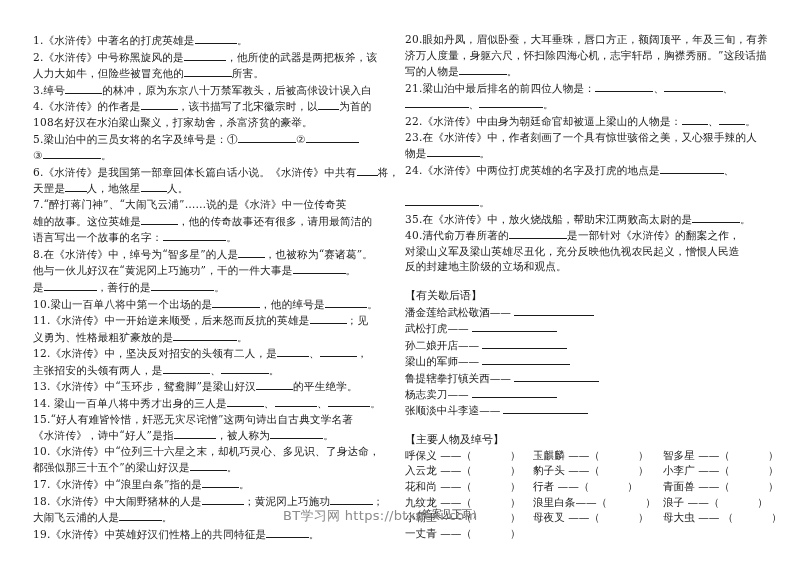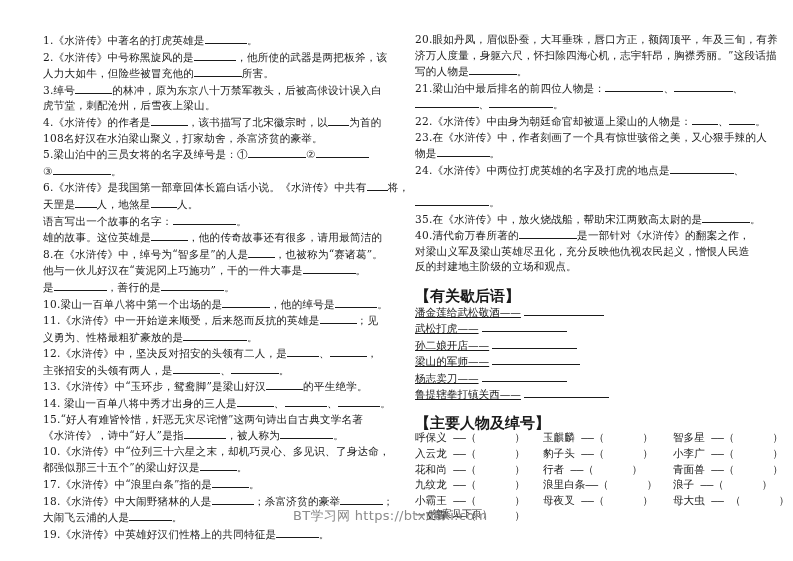--- a/index.html
+++ b/index.html
@@ -1,82 +1,82 @@
 <!DOCTYPE html>
 <html><head>
   <meta charset="utf-8">
   <style>
     html, body { margin: 0; padding: 0; background: #ffffff; }
     body {
       width: 793px; height: 561px; position: relative; overflow: hidden;
       font-family: "DejaVu Serif", "Liberation Serif", serif;
       color: #1a1a1a;
     }
-    .page { position: absolute; inset: 0; margin-left: 10px; }
+    .page { position: absolute; inset: 0; }
     .col { position: absolute; top: 32px; }
     .col-left { left: 33px; width: 360px; }
     .col-right { left: 405px; width: 362px; }
     .line {
       font-size: 10.6px; line-height: 15.6px; white-space: nowrap;
       letter-spacing: 0.2px;
     }
     .blank {
       display: inline-block; border-bottom: 1px solid #1a1a1a;
       height: 11px; vertical-align: baseline;
     }
     .gap { height: 13px; }
-    .section-title { font-size: 15px; line-height: 16px; font-weight: bold; }
-    .xhy-row { font-size: 10.6px; line-height: 15.4px; white-space: nowrap; text-decoration: underline; }
+    .section-title { font-size: 11px; line-height: 16px; font-weight: normal; }
+    .xhy-row { font-size: 10.6px; line-height: 15.4px; white-space: nowrap; }
     .xhy-blank { display: inline-block; border-bottom: 1px solid #1a1a1a; height: 11px; vertical-align: baseline; }
     .nick-grid { display: grid; grid-template-columns: 128px 130px 104px; }
-    .nick { font-size: 10.6px; line-height: 15.6px; white-space: nowrap; font-family: Liberation Mono, monospace; }
+    .nick { font-size: 10.6px; line-height: 15.6px; white-space: nowrap; }
     .nick .paren { display: inline-block; width: 38px; }
     .footer-note { position: absolute; left: 412px; top: 507px; font-size: 10px; color: #333; }
     .watermark {
       position: absolute; left: 283px; top: 507px;
       font-family: "DejaVu Sans", "Liberation Sans", sans-serif;
       font-size: 13px; color: #8a8a8a; letter-spacing: 0.3px;
     }
   </style>
 </head>
 <body>
 
 <div class="page">
 
   <div class="col col-left">
     <div id="left-list">
         <div class="line"><span>1.《水浒传》中著名的打虎英雄是</span><span class="blank" style="width: 42.4px;"></span><span>。</span></div>
         <div class="line"><span>2.《水浒传》中号称黑旋风的是</span><span class="blank" style="width: 42.4px;"></span><span>，他所使的武器是两把板斧，该</span></div>
         <div class="line"><span>人力大如牛，但险些被冒充他的</span><span class="blank" style="width: 47.7px;"></span><span>所害。</span></div>
         <div class="line"><span>3.绰号</span><span class="blank" style="width: 37.1px;"></span><span>的林冲，原为东京八十万禁军教头，后被高俅设计误入白</span></div>
-        <div class="line"><span>虎节堂，刺配沧州，后雪夜上梁山。</span></div>
         <div class="line"><span>4.《水浒传》的作者是</span><span class="blank" style="width: 37.1px;"></span><span>，该书描写了北宋徽宗时，以</span><span class="blank" style="width: 21.2px;"></span><span>为首的</span></div>
         <div class="line"><span>108名好汉在水泊梁山聚义，打家劫舍，杀富济贫的豪举。</span></div>
         <div class="line"><span>5.梁山泊中的三员女将的名字及绰号是：①</span><span class="blank" style="width: 58.3px;"></span><span>②</span><span class="blank" style="width: 53px;"></span></div>
         <div class="line"><span>③</span><span class="blank" style="width: 58.3px;"></span><span>。</span></div>
         <div class="line"><span>6.《水浒传》是我国第一部章回体长篇白话小说。《水浒传》中共有</span><span class="blank" style="width: 21.2px;"></span><span>将，</span></div>
         <div class="line"><span>天罡是</span><span class="blank" style="width: 21.2px;"></span><span>人，地煞星</span><span class="blank" style="width: 26.5px;"></span><span>人。</span></div>
+        <div class="line"><span>7.“醉打蒋门神”、“大闹飞云浦”……说的是《水浒》中一位传奇英</span></div>
+        <div class="line"><span>雄的故事。这位英雄是</span><span class="blank" style="width: 37.1px;"></span><span>，他的传奇故事还有很多，请用最简洁的</span></div>
         <div class="line"><span>语言写出一个故事的名字：</span><span class="blank" style="width: 63.6px;"></span><span>。</span></div>
-        <div class="line"><span>雄的故事。这位英雄是</span><span class="blank" style="width: 37.1px;"></span><span>，他的传奇故事还有很多，请用最简洁的</span></div>
         <div class="line"><span>8.在《水浒传》中，绰号为“智多星”的人是</span><span class="blank" style="width: 26.5px;"></span><span>，也被称为“赛诸葛”。</span></div>
         <div class="line"><span>他与一伙儿好汉在“黄泥冈上巧施功”，干的一件大事是</span><span class="blank" style="width: 53px;"></span><span>。</span></div>
         <div class="line"><span>是</span><span class="blank" style="width: 53px;"></span><span>，善行的是</span><span class="blank" style="width: 63.6px;"></span><span>。</span></div>
         <div class="line"><span>10.梁山一百单八将中第一个出场的是</span><span class="blank" style="width: 47.7px;"></span><span>，他的绰号是</span><span class="blank" style="width: 42.4px;"></span><span>。</span></div>
         <div class="line"><span>11.《水浒传》中一开始逆来顺受，后来怒而反抗的英雄是</span><span class="blank" style="width: 37.1px;"></span><span>；见</span></div>
         <div class="line"><span>义勇为、性格最粗犷豪放的是</span><span class="blank" style="width: 63.6px;"></span><span>。</span></div>
         <div class="line"><span>12.《水浒传》中，坚决反对招安的头领有二人，是</span><span class="blank" style="width: 31.8px;"></span><span>、</span><span class="blank" style="width: 37.1px;"></span><span>，</span></div>
         <div class="line"><span>主张招安的头领有两人，是</span><span class="blank" style="width: 47.7px;"></span><span>、</span><span class="blank" style="width: 47.7px;"></span><span>。</span></div>
         <div class="line"><span>13.《水浒传》中“玉环步，鸳鸯脚”是梁山好汉</span><span class="blank" style="width: 37.1px;"></span><span>的平生绝学。</span></div>
         <div class="line"><span>14. 梁山一百单八将中秀才出身的三人是</span><span class="blank" style="width: 37.1px;"></span><span>、</span><span class="blank" style="width: 42.4px;"></span><span>、</span><span class="blank" style="width: 42.4px;"></span><span>。</span></div>
         <div class="line"><span>15.“好人有难皆怜惜，奸恶无灾尽诧憎”这两句诗出自古典文学名著</span></div>
         <div class="line"><span>《水浒传》，诗中“好人”是指</span><span class="blank" style="width: 42.4px;"></span><span>，被人称为</span><span class="blank" style="width: 53px;"></span><span>。</span></div>
         <div class="line"><span>10.《水浒传》中“位列三十六星之末，却机巧灵心、多见识、了身达命，</span></div>
         <div class="line"><span>都强似那三十五个”的梁山好汉是</span><span class="blank" style="width: 37.1px;"></span><span>。</span></div>
         <div class="line"><span>17.《水浒传》中“浪里白条”指的是</span><span class="blank" style="width: 37.1px;"></span><span>。</span></div>
-        <div class="line"><span>18.《水浒传》中大闹野猪林的人是</span><span class="blank" style="width: 42.4px;"></span><span>；杀富济贫的豪举</span><span class="blank" style="width: 42.4px;"></span><span>；</span></div>
+        <div class="line"><span>18.《水浒传》中大闹野猪林的人是</span><span class="blank" style="width: 42.4px;"></span><span>；黄泥冈上巧施功</span><span class="blank" style="width: 42.4px;"></span><span>；</span></div>
         <div class="line"><span>大闹飞云浦的人是</span><span class="blank" style="width: 42.4px;"></span><span>。</span></div>
         <div class="line"><span>19.《水浒传》中英雄好汉们性格上的共同特征是</span><span class="blank" style="width: 42.4px;"></span><span>。</span></div>
       </div>
   </div>
 
   <div class="col col-right">
     <div id="right-list">
         <div class="line"><span>20.眼如丹凤，眉似卧蚕，大耳垂珠，唇口方正，额阔顶平，年及三旬，有养</span></div>
         <div class="line"><span>济万人度量，身躯六尺，怀扫除四海心机，志宇轩昂，胸襟秀丽。”这段话描</span></div>
         <div class="line"><span>写的人物是</span><span class="blank" style="width: 47.7px;"></span><span>。</span></div>
@@ -94,22 +94,23 @@
         <div class="line"><span>反的封建地主阶级的立场和观点。</span></div>
       </div>
 
     <div class="gap"></div>
     <div class="section-title">【有关歇后语】</div>
     <div id="xhy-list">
         <div class="xhy-row"><span>潘金莲给武松敬酒——</span><span class="xhy-blank" style="width: 80px; margin-left: 3px;"></span></div>
         <div class="xhy-row"><span>武松打虎——</span><span class="xhy-blank" style="width: 85px; margin-left: 3px;"></span></div>
         <div class="xhy-row"><span>孙二娘开店——</span><span class="xhy-blank" style="width: 85px; margin-left: 3px;"></span></div>
         <div class="xhy-row"><span>梁山的军师——</span><span class="xhy-blank" style="width: 88px; margin-left: 3px;"></span></div>
+        <div class="xhy-row"><span>鲁提辖拳打镇关西——</span><span class="xhy-blank" style="width: 85px; margin-left: 3px;"></span></div>
         <div class="xhy-row"><span>杨志卖刀——</span><span class="xhy-blank" style="width: 85px; margin-left: 3px;"></span></div>
-        <div class="xhy-row"><span>鲁提辖拳打镇关西——</span><span class="xhy-blank" style="width: 85px; margin-left: 3px;"></span></div>
+        <div class="xhy-row"><span>张顺淡中斗李逵——</span><span class="xhy-blank" style="width: 85px; margin-left: 3px;"></span></div>
       </div>
 
     <div class="gap"></div>
     <div class="section-title">【主要人物及绰号】</div>
     <div id="nick-grid" class="nick-grid">
         <div class="nick"><span>呼保义 ——（</span><span class="paren"></span><span>）</span></div>
         <div class="nick"><span>玉麒麟 ——（</span><span class="paren"></span><span>）</span></div>
         <div class="nick"><span>智多星 ——（</span><span class="paren"></span><span>）</span></div>
         <div class="nick"><span>入云龙 ——（</span><span class="paren"></span><span>）</span></div>
         <div class="nick"><span>豹子头 ——（</span><span class="paren"></span><span>）</span></div>

